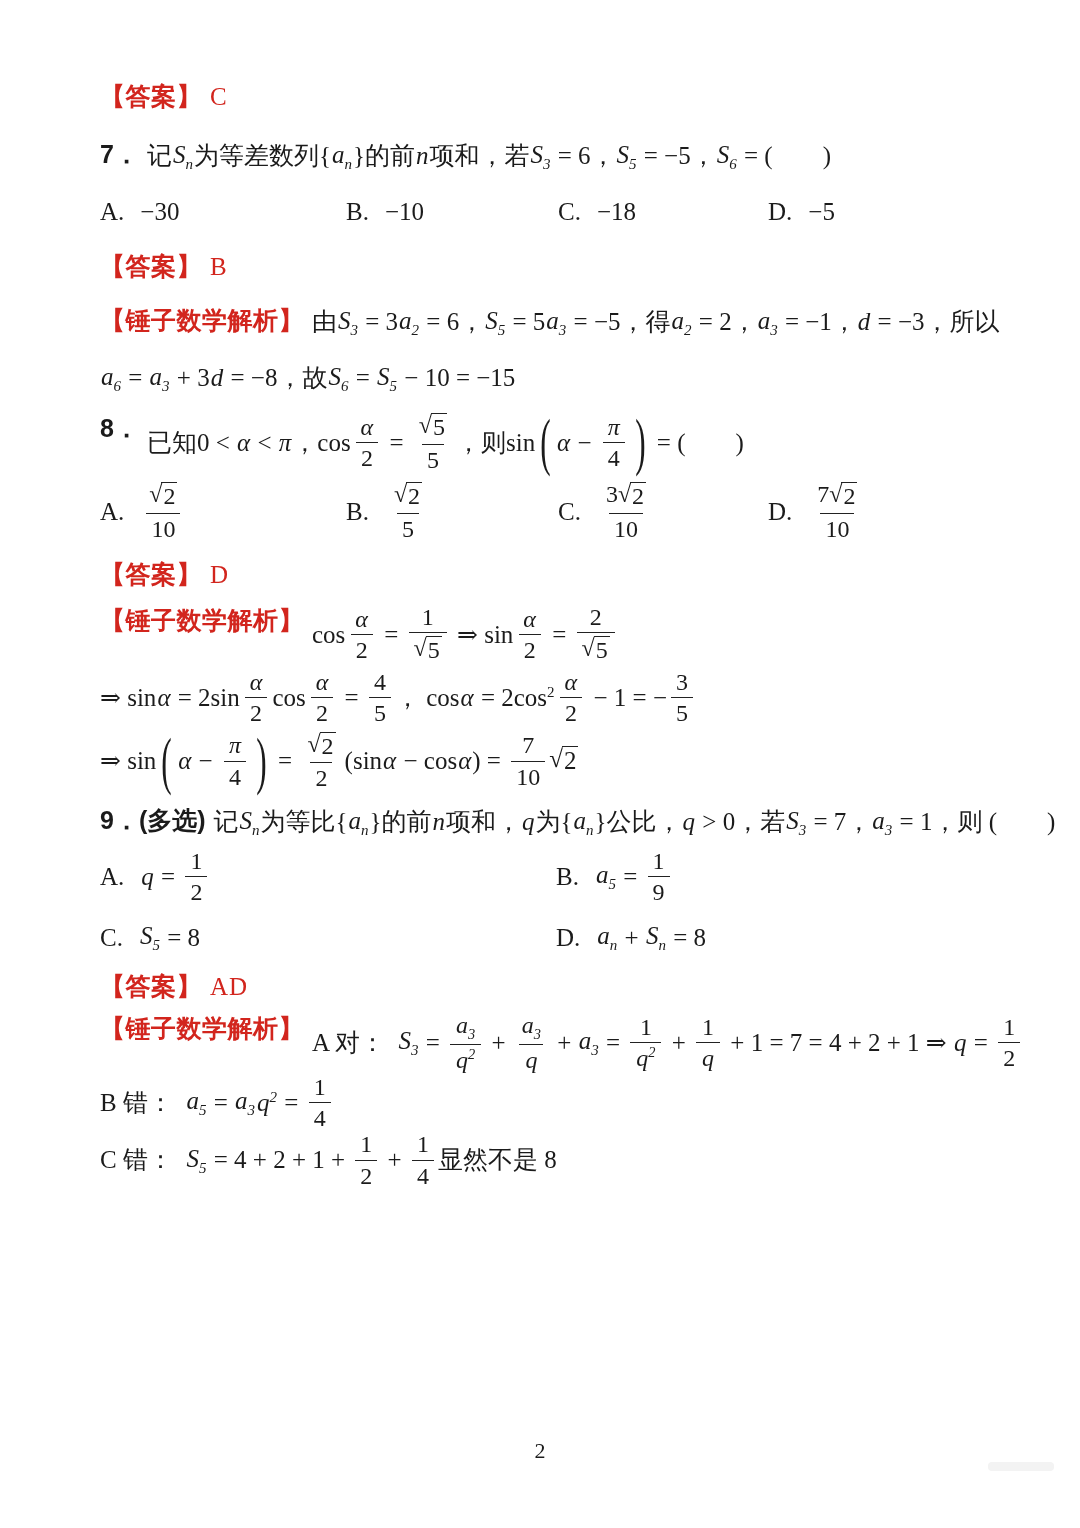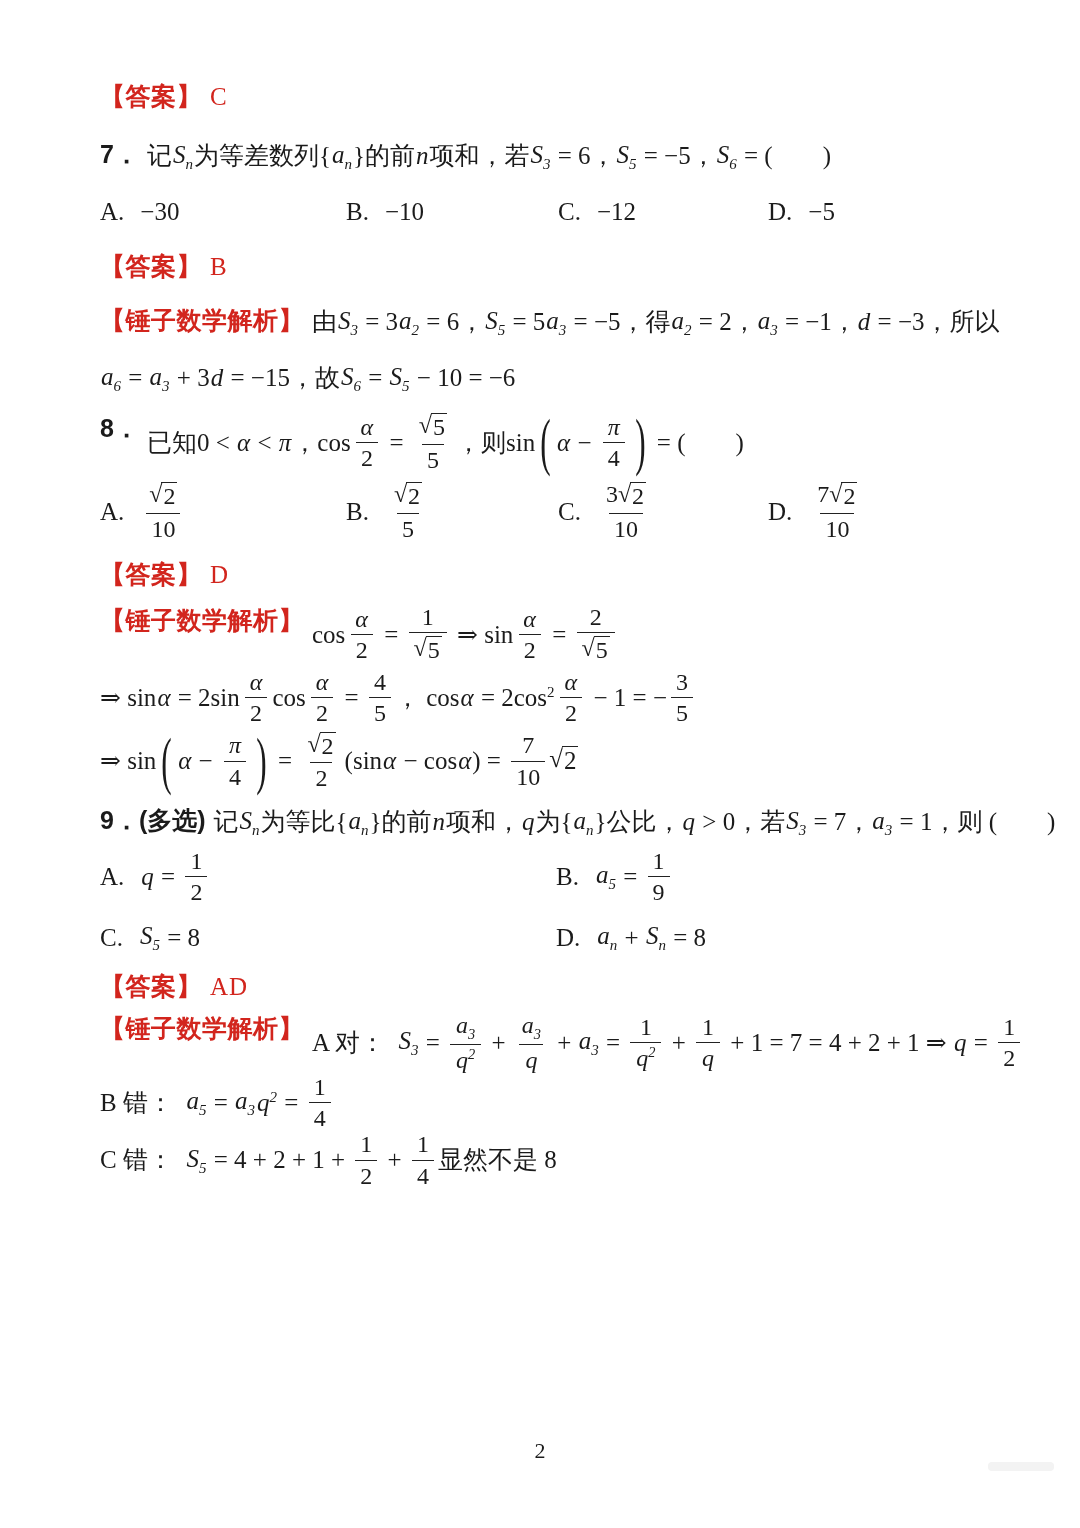--- a/index.html
+++ b/index.html
@@ -92,33 +92,33 @@
     <span class="rl">【答案】</span><span class="rv">C</span>
   </div>
 
   <div class="line mt24">
     <span class="qnum">7．</span><span class="mline"><span class="m-s">记</span><span class="m-v">S<sub>n</sub></span><span class="m-s">为等差数列{</span><span class="m-v">a<sub>n</sub></span><span class="m-s">}的前</span><span class="m-v">n</span><span class="m-s">项和，若</span><span class="m-v">S<sub>3</sub></span><span class="m-s"> = 6，</span><span class="m-v">S<sub>5</sub></span><span class="m-s"> = −5，</span><span class="m-v">S<sub>6</sub></span><span class="m-s"> = (　　)</span></span>
   </div>
 
   <div class="optrow four mt24">
     <span class="opt"><span class="olabel">A.</span><span class="mline"><span class="m-s">−30</span></span></span>
     <span class="opt"><span class="olabel">B.</span><span class="mline"><span class="m-s">−10</span></span></span>
-    <span class="opt"><span class="olabel">C.</span><span class="mline"><span class="m-s">−12</span></span></span>
+    <span class="opt"><span class="olabel">C.</span><span class="mline"><span class="m-s">−18</span></span></span>
     <span class="opt"><span class="olabel">D.</span><span class="mline"><span class="m-s">−5</span></span></span>
   </div>
 
   <div class="line mt24">
     <span class="rl">【答案】</span><span class="rv">B</span>
   </div>
 
   <div class="line mt20">
     <span class="rl">【锤子数学解析】</span><span class="mline"><span class="m-s">由</span><span class="m-v">S<sub>3</sub></span><span class="m-s"> = 3</span><span class="m-v">a<sub>2</sub></span><span class="m-s"> = 6，</span><span class="m-v">S<sub>5</sub></span><span class="m-s"> = 5</span><span class="m-v">a<sub>3</sub></span><span class="m-s"> = −5，得</span><span class="m-v">a<sub>2</sub></span><span class="m-s"> = 2，</span><span class="m-v">a<sub>3</sub></span><span class="m-s"> = −1，</span><span class="m-v">d</span><span class="m-s"> = −3，所以</span></span>
   </div>
   <div class="line mt20">
-    <span class="mline"><span class="m-v">a<sub>6</sub></span><span class="m-s"> = </span><span class="m-v">a<sub>3</sub></span><span class="m-s"> + 3</span><span class="m-v">d</span><span class="m-s"> = −15，故</span><span class="m-v">S<sub>6</sub></span><span class="m-s"> = </span><span class="m-v">S<sub>5</sub></span><span class="m-s"> − 10 = −6</span></span>
+    <span class="mline"><span class="m-v">a<sub>6</sub></span><span class="m-s"> = </span><span class="m-v">a<sub>3</sub></span><span class="m-s"> + 3</span><span class="m-v">d</span><span class="m-s"> = −8，故</span><span class="m-v">S<sub>6</sub></span><span class="m-s"> = </span><span class="m-v">S<sub>5</sub></span><span class="m-s"> − 10 = −15</span></span>
   </div>
 
   <div class="line mt16">
     <span class="qnum">8．</span><span class="mline"><span class="m-s">已知0 &lt; </span><span class="m-v">α</span><span class="m-s"> &lt; </span><span class="m-v">π</span><span class="m-s">，cos</span><span class="m-frac"><span class="m-num"><span class="m-v">α</span></span><span class="m-den"><span class="m-s">2</span></span></span><span class="m-s"> = </span><span class="m-frac"><span class="m-num"><span class="m-sqrt"><span class="m-rad">√</span><span class="m-rct"><span class="m-s">5</span></span></span></span><span class="m-den"><span class="m-s">5</span></span></span><span class="m-s">，则sin</span><span class="m-par"><span class="m-p">(</span><span class="m-pc"><span class="m-v">α</span><span class="m-s"> − </span><span class="m-frac"><span class="m-num"><span class="m-v">π</span></span><span class="m-den"><span class="m-s">4</span></span></span></span><span class="m-p">)</span></span><span class="m-s"> = (　　)</span></span>
   </div>
 
   <div class="optrow four mt8">
     <span class="opt"><span class="olabel">A.</span><span class="mline"><span class="m-frac"><span class="m-num"><span class="m-sqrt"><span class="m-rad">√</span><span class="m-rct"><span class="m-s">2</span></span></span></span><span class="m-den"><span class="m-s">10</span></span></span></span></span>
     <span class="opt"><span class="olabel">B.</span><span class="mline"><span class="m-frac"><span class="m-num"><span class="m-sqrt"><span class="m-rad">√</span><span class="m-rct"><span class="m-s">2</span></span></span></span><span class="m-den"><span class="m-s">5</span></span></span></span></span>
     <span class="opt"><span class="olabel">C.</span><span class="mline"><span class="m-frac"><span class="m-num"><span class="m-s">3</span><span class="m-sqrt"><span class="m-rad">√</span><span class="m-rct"><span class="m-s">2</span></span></span></span><span class="m-den"><span class="m-s">10</span></span></span></span></span>

